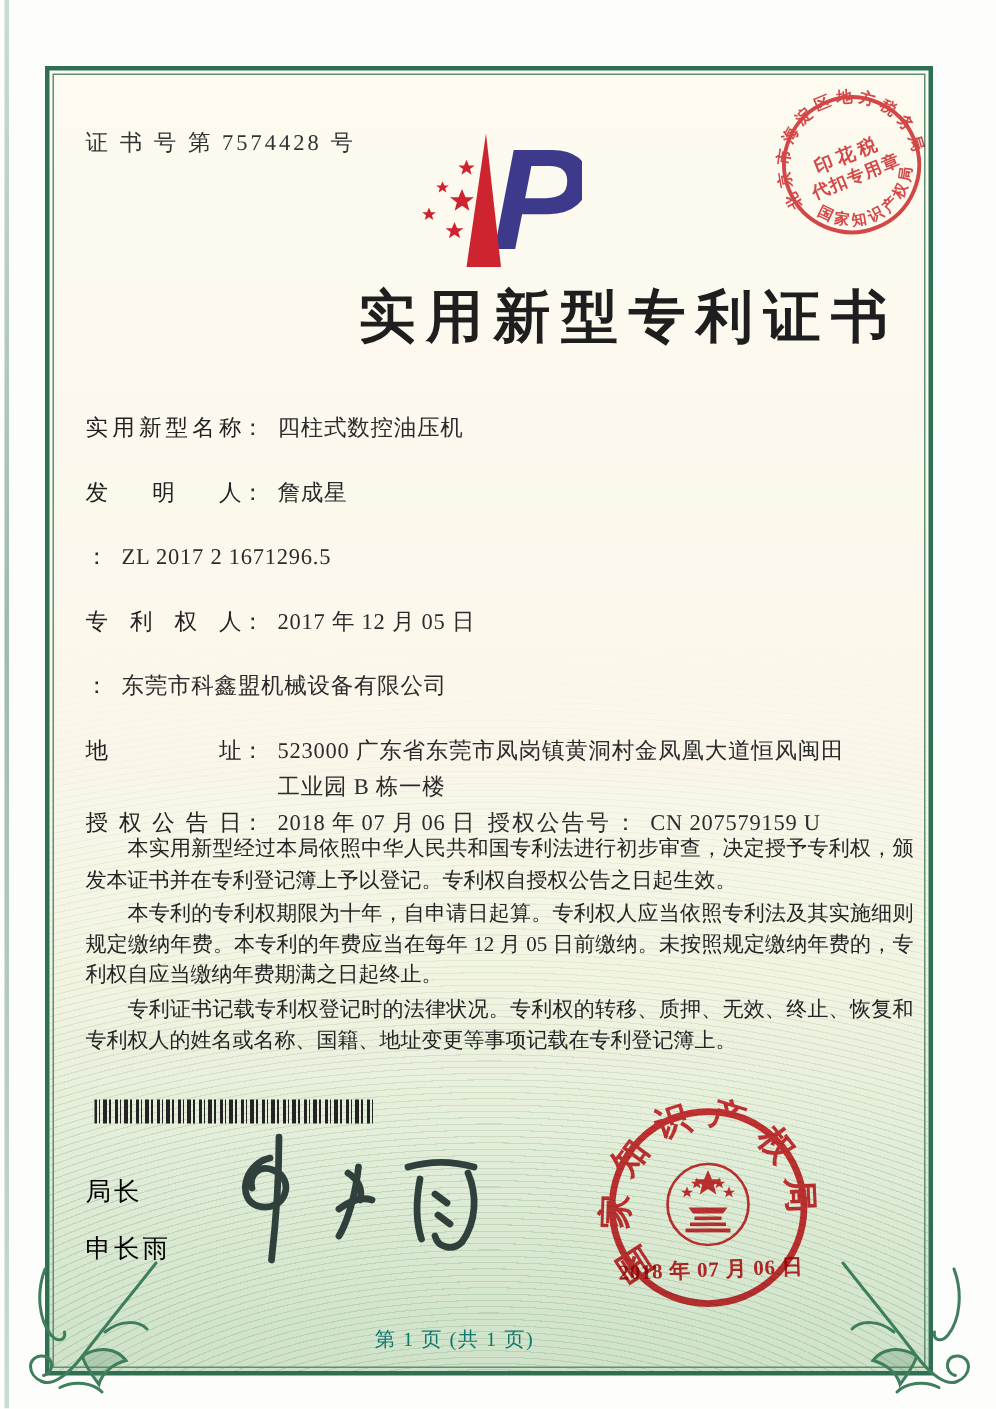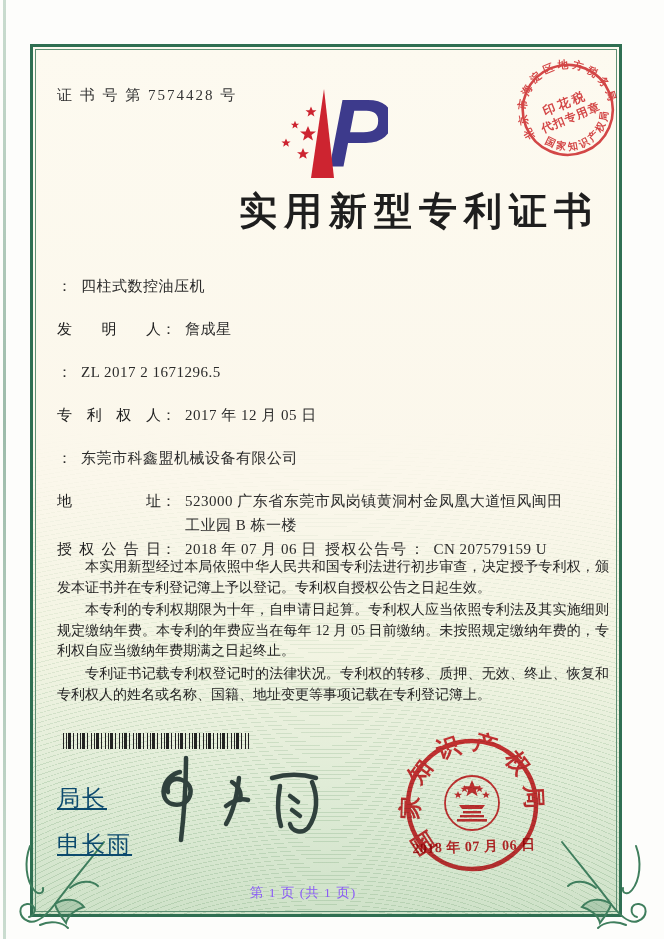--- a/index.html
+++ b/index.html
@@ -30,25 +30,25 @@
   .fvalue{white-space:pre-line;letter-spacing:.5px;}
   .grant2{position:absolute;left:268px;top:0;display:flex;line-height:24px;}
   .grant2 .glabel{letter-spacing:1.5px;margin-right:2px;}
   .bodytext{left:57px;top:557px;width:552px;font-size:14px;line-height:20.6px;
             text-align:justify;color:#242424;}
   .bodytext p{margin:0 0 2px 0;text-indent:2em;}
   .barcode{left:63px;top:733px;width:187px;height:16px;
     background:repeating-linear-gradient(90deg,#232323 0 1.5px,transparent 1.5px 3px,
       #232323 3px 4px,transparent 4px 5.5px,#232323 5.5px 8.5px,transparent 8.5px 10px,
       #232323 10px 11px,transparent 11px 14px);}
-  .director{left:57px;top:783px;font-size:23px;color:#0c4a6e;letter-spacing:2px;text-decoration:underline;}
+  .director{left:57px;top:783px;font-size:17px;color:#000000;letter-spacing:2px;}
   .director .name{margin-top:15px;}
   .sealdate{left:399px;top:838px;width:150px;text-align:center;font-size:14px;font-weight:bold;
             color:#cf2a2e;letter-spacing:.5px;transform:rotate(-2deg);mix-blend-mode:multiply;}
-  .pagefoot{left:33px;top:884px;width:540px;text-align:center;font-size:13.5px;color:#8b5cf6;
+  .pagefoot{left:33px;top:884px;width:540px;text-align:center;font-size:13.5px;color:#0f766e;
             letter-spacing:1px;}
   .stamp{mix-blend-mode:multiply;}
   svg text{font-family:"Liberation Sans","DejaVu Sans",sans-serif;}
 </style>
 </head>
 <body>
 
 <div class="page">
 
   <div class="spine"></div>
@@ -111,20 +111,21 @@
       </text>
       <text x="60" y="59" text-anchor="middle" font-size="12.5" font-weight="bold" fill="#d2383b" letter-spacing="3">印花税</text>
       <text x="60" y="74" text-anchor="middle" font-size="11.5" font-weight="bold" fill="#d2383b" letter-spacing="1">代扣专用章</text>
     </g>
   </svg>
 
   <div class="abs title">实用新型专利证书</div>
 
   <div class="abs fields">
     <div class="frow">
+      <span class="flabel">实用新型名称</span>
         <span class="colon">：</span>
       <span class="fvalue">四柱式数控油压机</span>
     </div>
     <div class="frow">
       <span class="flabel">发明人</span>
         <span class="colon">：</span>
       <span class="fvalue">詹成星</span>
     </div>
     <div class="frow">
         <span class="colon">：</span>

